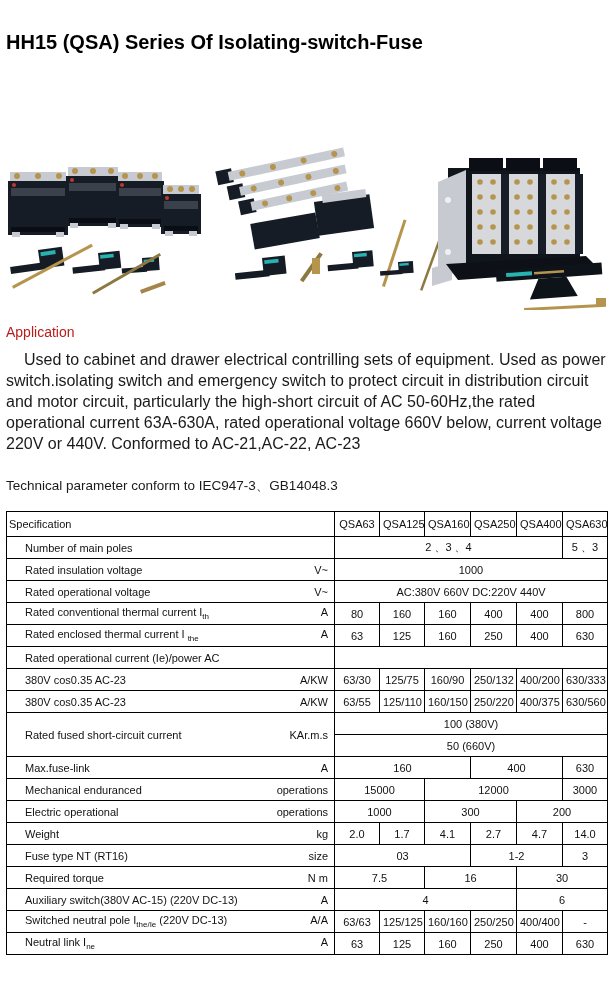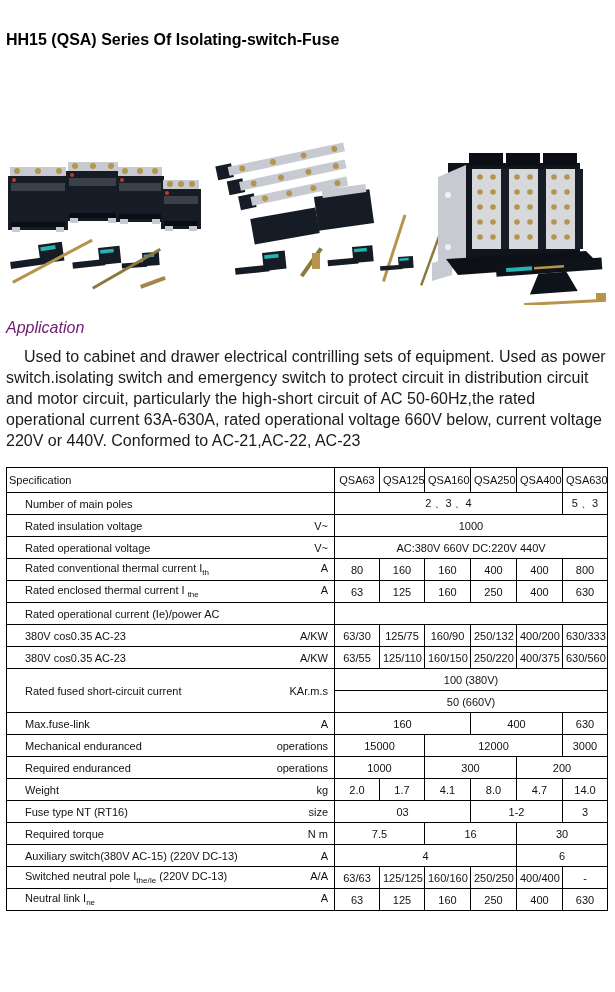--- a/index.html
+++ b/index.html
@@ -1,20 +1,20 @@
 <!DOCTYPE html>
 <html><head>
 <meta charset="utf-8">
 <style>
   html,body{margin:0;padding:0;background:#fff;}
   body{width:615px;height:992px;font-family:"Liberation Sans",sans-serif;color:#111;overflow:hidden;}
   .page{padding:0 6px;}
-  h1.title{font-size:16px;font-weight:bold;margin:31px 0 0 0;letter-spacing:0;color:#000;}
+  h1.title{font-size:20px;font-weight:bold;margin:31px 0 0 0;letter-spacing:0;color:#000;}
   .photos{display:block;margin:86px 0 0 -6px;}
-  .app-heading{font-size:16px;font-weight:normal;margin:14px 0 0 0;color:#701a75;font-style:italic;}
+  .app-heading{font-size:14px;font-weight:normal;margin:14px 0 0 0;color:#b91c1c;}
   .app-text{font-size:16px;line-height:21px;margin:9px 0 0 0;text-indent:18px;color:#1a1a1a;width:601px;}
   .tech-heading{font-size:13.5px;font-weight:normal;margin:23px 0 0 0;color:#1a1a1a;}
   table.spec{border-collapse:collapse;table-layout:fixed;width:601px;margin:16px 0 0 0;}
   table.spec th,table.spec td{border:1px solid #000;font-weight:normal;font-size:11px;color:#111;padding:2px 3px;height:17px;overflow:hidden;white-space:nowrap;}
   table.spec th{height:20px;}
   .spec-cell{text-align:left;}
   .spec-cell .cellwrap{display:flex;justify-content:space-between;align-items:baseline;padding-left:3px;margin-left:12px;}
   .spec-cell .unit{padding-right:3px;}
   .val-cell{text-align:center;}
   sub{font-size:8px;}
@@ -185,20 +185,21 @@
         </g>
         <rect x="0" y="0" width="82" height="3" fill="#b5954d" transform="translate(524 168) rotate(-3)"></rect>
         <rect x="596" y="158" width="10" height="8" fill="#b5954d"></rect>
       </g>
     </svg>
 
   <h2 class="app-heading">Application</h2>
 
   <p class="app-text">Used to cabinet and drawer electrical contrilling sets of equipment. Used as power switch.isolating switch and emergency switch to protect circuit in distribution circuit and motor circuit, particularly the high-short circuit of AC 50-60Hz,the rated operational current 63A-630A, rated operational voltage 660V below, current voltage 220V or 440V. Conformed to AC-21,AC-22, AC-23</p>
 
+  <h2 class="tech-heading">Technical parameter conform to IEC947-3、GB14048.3</h2>
 
   <table class="spec">
     <colgroup>
       <col style="width:328px">
       <col style="width:45px">
         <col style="width:45px">
         <col style="width:46px">
       <col style="width:46px">
         <col style="width:46px">
         <col style="width:45px">
@@ -338,39 +339,39 @@
               <span class="unit">operations</span>
             </div>
           </td>
           <td class="val-cell" colspan="2">15000</td>
           <td class="val-cell" colspan="3">12000</td>
           <td class="val-cell">3000</td>
         </tr>
         <tr>
           <td class="spec-cell">
             <div class="cellwrap">
-              <span>Required enduranced</span>
+              <span>Electric operational</span>
               <span class="unit">operations</span>
             </div>
           </td>
           <td class="val-cell" colspan="2">1000</td>
           <td class="val-cell" colspan="2">300</td>
           <td class="val-cell" colspan="2">200</td>
         </tr>
         <tr>
           <td class="spec-cell">
             <div class="cellwrap">
               <span>Weight</span>
               <span class="unit">kg</span>
             </div>
           </td>
           <td class="val-cell">2.0</td>
           <td class="val-cell">1.7</td>
           <td class="val-cell">4.1</td>
-          <td class="val-cell">8.0</td>
+          <td class="val-cell">2.7</td>
           <td class="val-cell">4.7</td>
           <td class="val-cell">14.0</td>
         </tr>
         <tr>
           <td class="spec-cell">
             <div class="cellwrap">
               <span>Fuse type NT (RT16)</span>
               <span class="unit">size</span>
             </div>
           </td>

